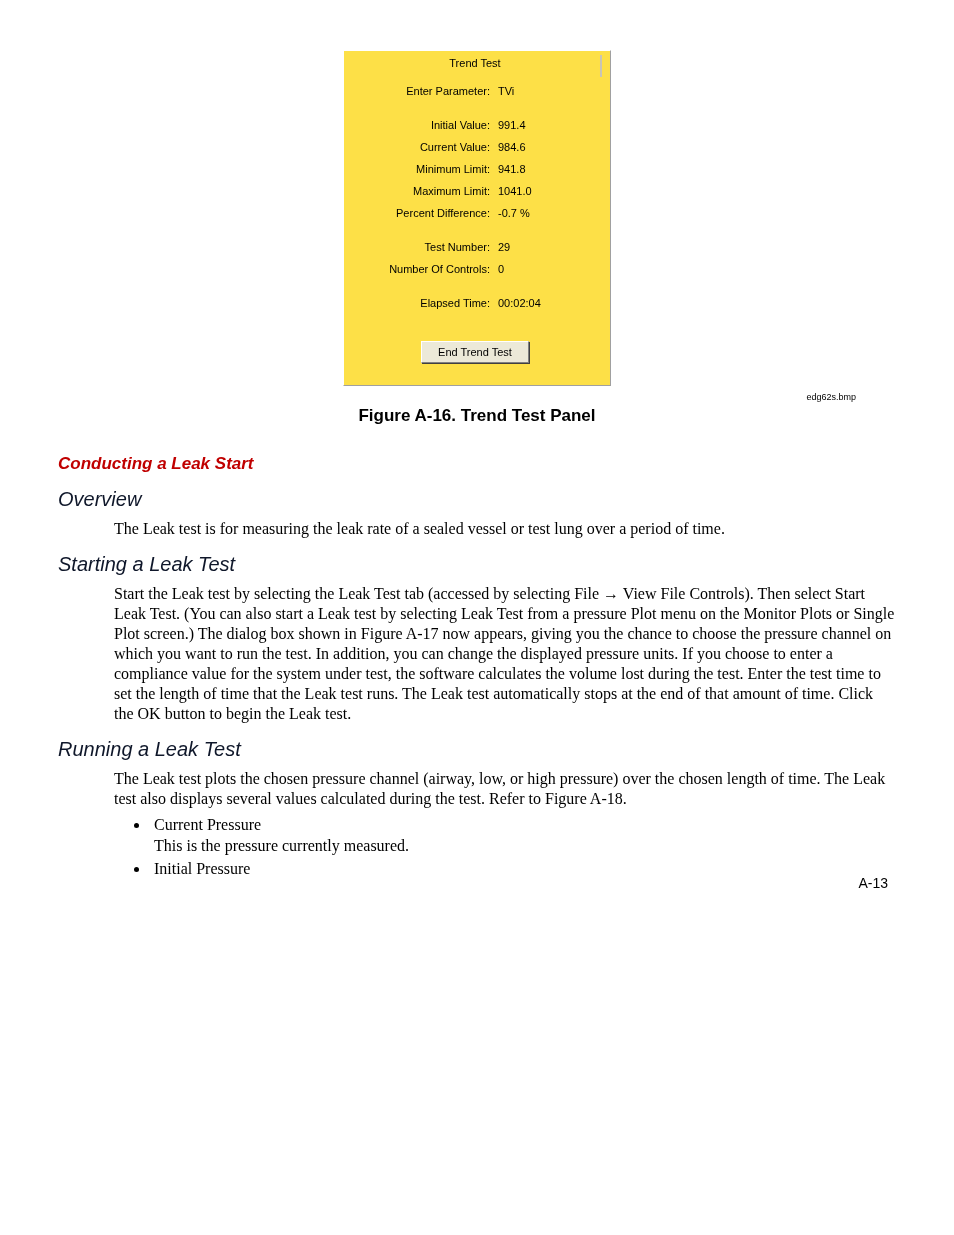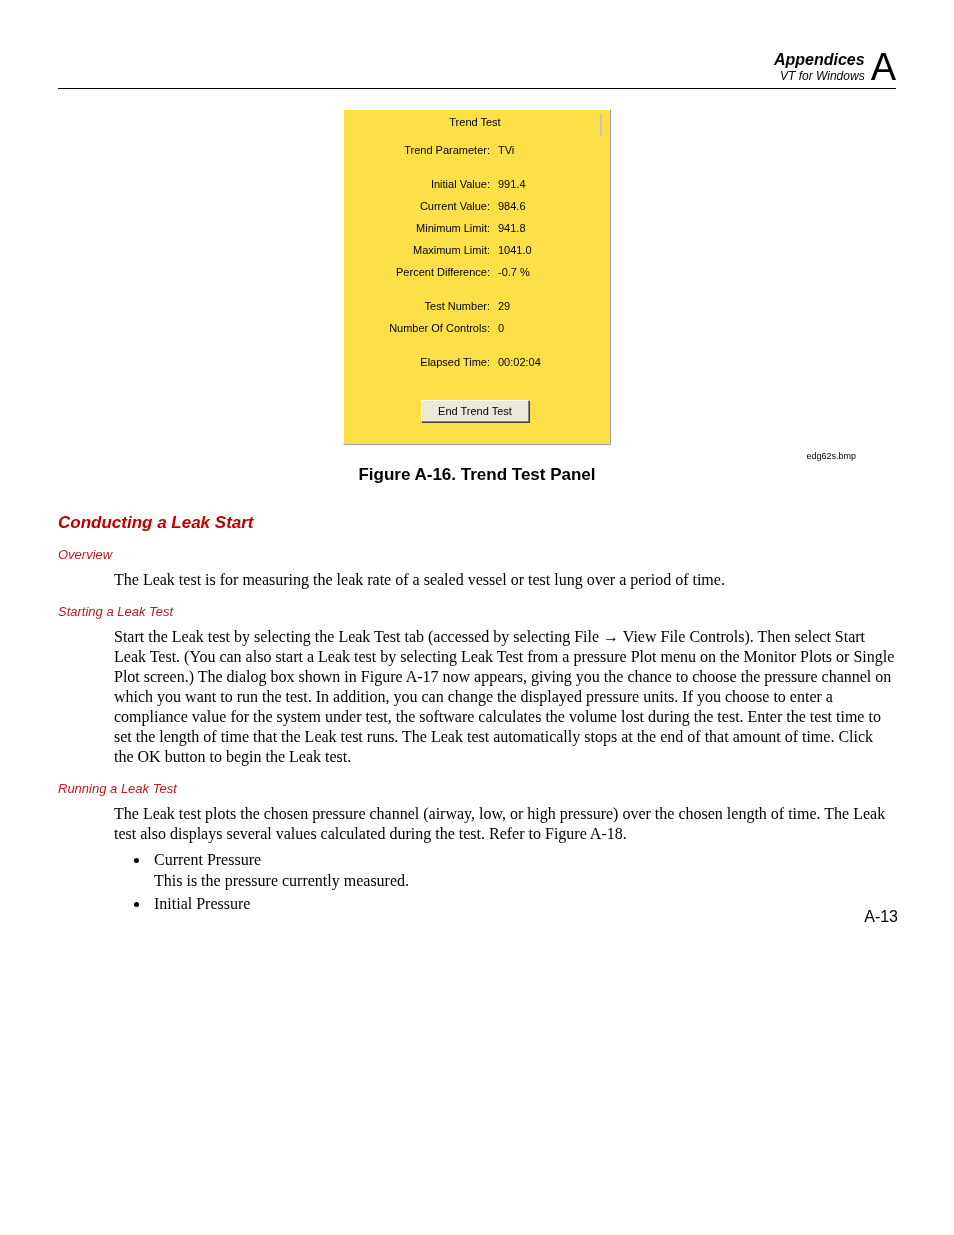--- a/index.html
+++ b/index.html
@@ -123,22 +123,22 @@
     font-family: Arial, Helvetica, sans-serif;
     font-weight: bold;
     font-style: italic;
     color: #c00000;
     font-size: 17px;
     margin: 18px 0 10px 0;
   }
   .h3 {
     font-family: Arial, Helvetica, sans-serif;
     font-style: italic;
-    color: #b91c1c;
-    font-size: 13px;
+    color: #0f172a;
+    font-size: 20px;
     margin: 14px 0 4px 0;
   }
   .body-text {
     font-size: 16px;
     line-height: 1.25;
     margin: 8px 0 4px 0;
     padding-left: 56px;
   }
   ul.body-list {
     font-size: 16px;
@@ -149,44 +149,37 @@
   ul.body-list li {
     padding-left: 4px;
     margin-bottom: 2px;
   }
   .arrow {
     font-family: Arial, sans-serif;
   }
   .page-num {
     position: absolute;
     bottom: 30px;
-    right: 56px;
-    font-family: Arial, Helvetica, sans-serif;
-    font-size: 16px;
+    right: 66px;
+    font-family: Arial, Helvetica, sans-serif;
+    font-size: 14px;
   }
 </style>
 </head>
 <body>
 
 <div class="page">
 
-  <div class="header">
-    <div class="header-text">
-      <div class="header-title">Appendices</div>
-      <div class="header-sub">VT for Windows</div>
-    </div>
-    <div class="header-letter">A</div>
-  </div>
 
   <div class="panel-wrap">
     <div class="panel">
       <div class="panel-title">Trend Test</div>
       <div class="panel-rows">
         <div class="prow">
-          <div class="plabel">Trend Parameter:</div>
+          <div class="plabel">Enter Parameter:</div>
           <div class="pval">TVi</div>
         </div>
         <div class="gap"></div>
         <div class="prow">
           <div class="plabel">Initial Value:</div>
           <div class="pval">991.4</div>
         </div>
         <div class="prow">
           <div class="plabel">Current Value:</div>
           <div class="pval">984.6</div>

